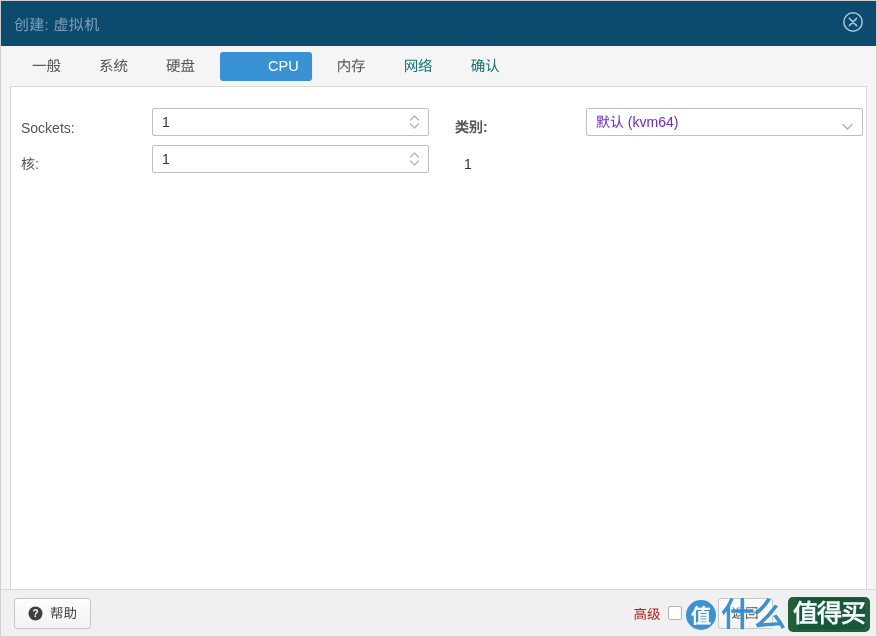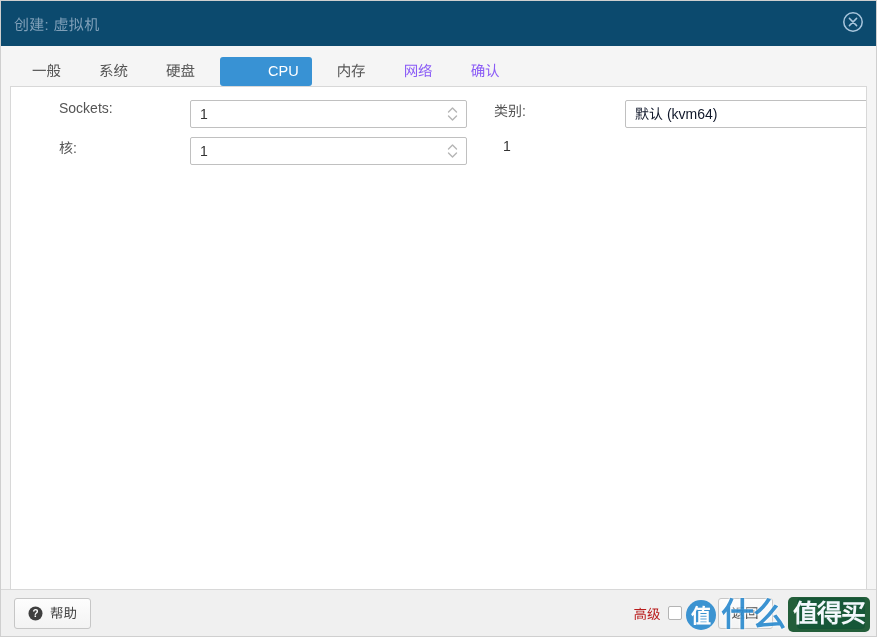--- a/index.html
+++ b/index.html
@@ -58,41 +58,41 @@
     justify-content: center;
   }
   .close-btn svg { display: block; }
 
   
   .tabbar {
     flex: 0 0 40px;
     height: 40px;
     background: #f5f5f5;
     display: flex;
-    align-items: flex-end;
+    align-items: center;
     padding-left: 18px;
     box-sizing: border-box;
   }
   .tab {
     font-size: 14.5px;
     color: #555555;
     padding: 5px 13px;
     margin-right: 12px;
     border-radius: 3px;
     white-space: nowrap;
     cursor: pointer;
     line-height: 19px;
   }
   .tab.active {
     background: #3892d4;
     color: #ffffff;
     padding-left: 48px;
   }
   .tab.disabled {
-    color: #8b5cf6;
+    color: #0f766e;
     cursor: default;
   }
 
   
   .content {
     flex: 1 1 auto;
     margin: 0 9px 0 9px;
     background: #ffffff;
     border: 1px solid #d8d8d8;
     border-bottom: none;
@@ -106,33 +106,32 @@
   }
   .col {
     display: flex;
     flex-direction: column;
   }
   .col-left  { width: 437px; padding-left: 10px; box-sizing: border-box; }
   .col-right { width: 420px; padding-left: 8px; box-sizing: border-box; }
 
   .field-row {
     display: flex;
-    align-items: flex-start;
+    align-items: flex-end;
     height: 36px;
     margin-bottom: 1px;
-    margin-left: 38px;
   }
   .field-label {
     font-size: 14px;
     color: #555555;
     flex: 0 0 auto;
     white-space: nowrap;
   }
   .col-left  .field-label { width: 131px; }
-  .col-right .field-label { width: 131px; }
+  .col-right .field-label { width: 131px; font-weight: bold; }
 
   .field-control { flex: 1 1 auto; }
 
   
   .spinner {
     position: relative;
     height: 28px;
     border: 1px solid #c0c0c0;
     background: #ffffff;
     border-radius: 2px;
@@ -165,21 +164,21 @@
     background: #ffffff;
     border-radius: 2px;
     box-sizing: border-box;
     display: flex;
     align-items: center;
     width: 277px;
     cursor: pointer;
   }
   .combo .val {
     font-size: 14px;
-    color: #0f172a;
+    color: #6d28d9;
     padding-left: 9px;
     line-height: 26px;
   }
   .combo-arrow {
     position: absolute;
     right: 8px;
     top: 50%;
     transform: translateY(-50%);
     width: 13px;
     height: 9px;

